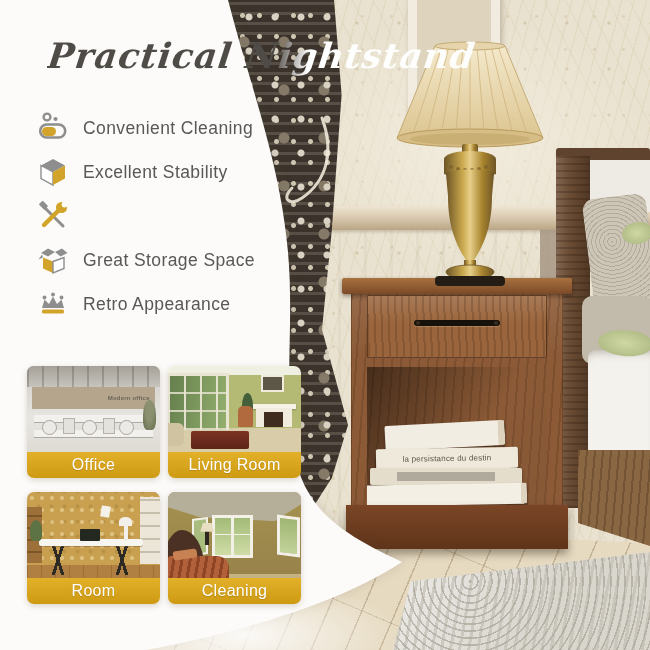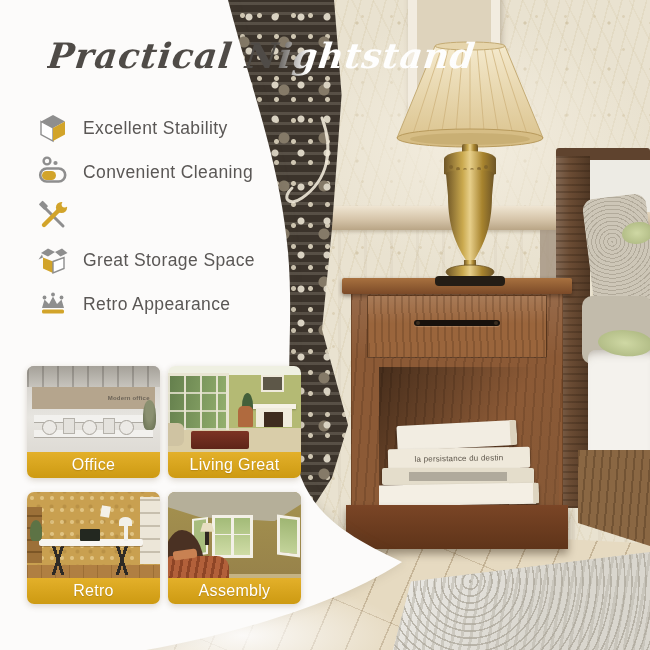--- a/index.html
+++ b/index.html
@@ -75,21 +75,21 @@
   .ns-drawer{left:25px;top:17px;width:180px;height:63px;background-color:#9a653c;
     background-image:repeating-linear-gradient(88deg, rgba(65,36,16,.22) 0 2px, transparent 2px 7px),
       linear-gradient(180deg, rgba(255,255,255,.14), transparent 45%);
     border:1px solid rgba(50,26,10,.55);border-radius:1px;}
   .ns-handle{left:50%;top:24px;width:86px;height:6px;margin-left:-43px;background:#17110c;border-radius:3px;
     box-shadow:0 1px 1px rgba(255,230,200,.25);}
   .ns-handle::before,.ns-handle::after{content:"";position:absolute;top:1px;width:4px;height:4px;border-radius:50%;background:#3a2d1f;}
   .ns-handle::before{left:2px;} .ns-handle::after{right:2px;}
   .ns-shelf{left:25px;top:89px;width:180px;height:140px;overflow:hidden;
     background:linear-gradient(180deg,#170d06,#2c1c0f 45%,#45301c);
-    background-image:linear-gradient(120deg, rgba(0,0,0,.5), transparent 60%, rgba(120,85,55,.3));margin-left:12px;}
+    background-image:linear-gradient(120deg, rgba(0,0,0,.5), transparent 60%, rgba(120,85,55,.3));}
   .book{border-radius:2px;box-shadow:0 2px 3px rgba(0,0,0,.45);}
   .b1{left:18px;top:56px;width:120px;height:25px;background:#f2ede2;border-right:7px solid #ddd3bd;transform:rotate(-3deg);}
   .b2{left:9px;top:81px;width:142px;height:21px;background:#efe9db;transform:rotate(-1deg);
     display:flex;align-items:center;justify-content:center;}
   .b2 span{position:static;font-size:8px;color:#5c554a;letter-spacing:.2px;white-space:nowrap;}
   .b3{left:3px;top:101px;width:152px;height:17px;background:#e4ddcb;}
   .b3::after{content:"";position:absolute;left:18%;right:18%;top:4px;bottom:4px;background:#9a9488;opacity:.7;}
   .b4{left:-2px;top:117px;width:162px;height:21px;background:#f4efe4;border-right:6px solid #ded5c0;transform:rotate(-1deg);}
   .ns-plinth{left:4px;top:227px;width:222px;height:44px;
     background:linear-gradient(180deg,#7a4526,#5f3419);box-shadow:0 5px 8px rgba(40,25,10,.4);}
@@ -301,34 +301,34 @@
   <svg class="white-blob" width="650" height="650" viewBox="0 0 650 650">
     <path d="M0,0 L228,0 C252,92 280,162 288,252 C295,332 281,402 298,468 C312,518 356,540 402,562 C336,606 224,636 146,650 L0,650 Z" fill="#fcfbfa"></path>
   </svg>
   <div class="bottom-fade"></div>
 
   <h1 class="title">Practical Nightstand</h1>
 
   <ul class="features">
     <li>
       <svg class="feat-icon" viewBox="0 0 34 34">
-        <polygon points="17,4 29,10.5 17,17 5,10.5" fill="#8e8e8e"></polygon>
-        <polygon points="5,10.5 17,17 17,30 5,23.5" fill="#ffffff" stroke="#8e8e8e" stroke-width="1.4"></polygon>
-        <polygon points="29,10.5 17,17 17,30 29,23.5" fill="#d2a42a"></polygon>
-      </svg>
-      <span class="feat-label">Excellent Stability</span>
-    </li>
-    <li>
-      <svg class="feat-icon" viewBox="0 0 34 34">
         <circle cx="11" cy="6" r="3.4" fill="none" stroke="#8e8e8e" stroke-width="2.4"></circle>
         <circle cx="19.5" cy="8" r="2.1" fill="#8e8e8e"></circle>
         <rect x="6" y="16" width="14" height="9" rx="4.5" fill="#d2a42a"></rect>
         <rect x="4.2" y="13.5" width="25" height="13" rx="6.5" fill="none" stroke="#8e8e8e" stroke-width="2.6"></rect>
       </svg>
       <span class="feat-label">Convenient Cleaning</span>
+    </li>
+    <li>
+      <svg class="feat-icon" viewBox="0 0 34 34">
+        <polygon points="17,4 29,10.5 17,17 5,10.5" fill="#8e8e8e"></polygon>
+        <polygon points="5,10.5 17,17 17,30 5,23.5" fill="#ffffff" stroke="#8e8e8e" stroke-width="1.4"></polygon>
+        <polygon points="29,10.5 17,17 17,30 29,23.5" fill="#d2a42a"></polygon>
+      </svg>
+      <span class="feat-label">Excellent Stability</span>
     </li>
     <li>
       <svg class="feat-icon" viewBox="0 0 34 34">
         <rect x="3.5" y="3.5" width="8" height="5.5" rx="1" transform="rotate(45 7.5 6.2)" fill="#8e8e8e"></rect>
         <line x1="8" y1="8" x2="27" y2="27" stroke="#8e8e8e" stroke-width="3" stroke-linecap="round"></line>
         <line x1="8" y1="26" x2="23" y2="11" stroke="#d2a42a" stroke-width="4.4" stroke-linecap="round"></line>
         <circle cx="25.5" cy="8.5" r="5.6" fill="#d2a42a"></circle>
         <circle cx="28.6" cy="5.4" r="3" fill="#fcfbfa"></circle>
       </svg>
     </li>
@@ -382,52 +382,52 @@
           <div class="lv-win"></div>
           <div class="lv-art"></div>
           <div class="lv-mantel"></div>
           <div class="lv-fp"></div>
           <div class="lv-plant"></div>
           <div class="lv-chair"></div>
           <div class="lv-sofa"></div>
           <div class="lv-table"></div>
         </div>
       </div>
-      <div class="card-label">Living Great</div>
+      <div class="card-label">Living Room</div>
     </div>
 
     <div class="room-card">
       <div class="card-img">
         <div class="sc sc-study">
           <div class="st-shelfR"></div>
           <div class="st-shelfL"></div>
           <div class="st-note"></div>
           <div class="st-floor"></div>
           <div class="st-leg st-lg1"></div>
           <div class="st-leg st-lg2"></div>
           <div class="st-desk"></div>
           <div class="st-laptop"></div>
           <div class="st-lamp"></div>
           <div class="st-plant"></div>
         </div>
       </div>
-      <div class="card-label">Retro</div>
+      <div class="card-label">Room</div>
     </div>
 
     <div class="room-card">
       <div class="card-img">
         <div class="sc sc-bedroom">
           <div class="bd-ceil"></div>
           <div class="bd-winL"></div>
           <div class="bd-winC"></div>
           <div class="bd-winR"></div>
           <div class="bd-floor"></div>
           <div class="bd-bed"></div>
           <div class="bd-lamp"></div>
           <div class="bd-bedding"></div>
           <div class="bd-pillow"></div>
         </div>
       </div>
-      <div class="card-label">Assembly</div>
+      <div class="card-label">Cleaning</div>
     </div>
 
   </div>
 </div>
 
 </body></html>

